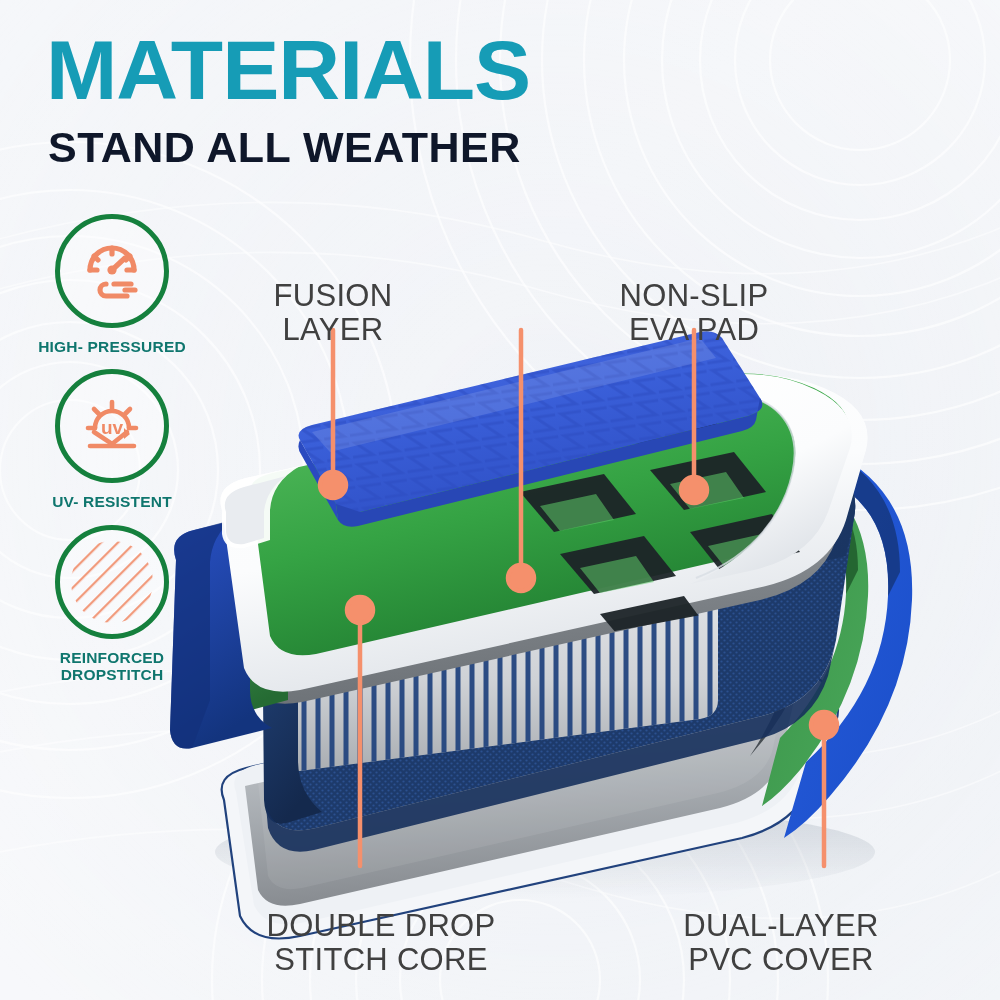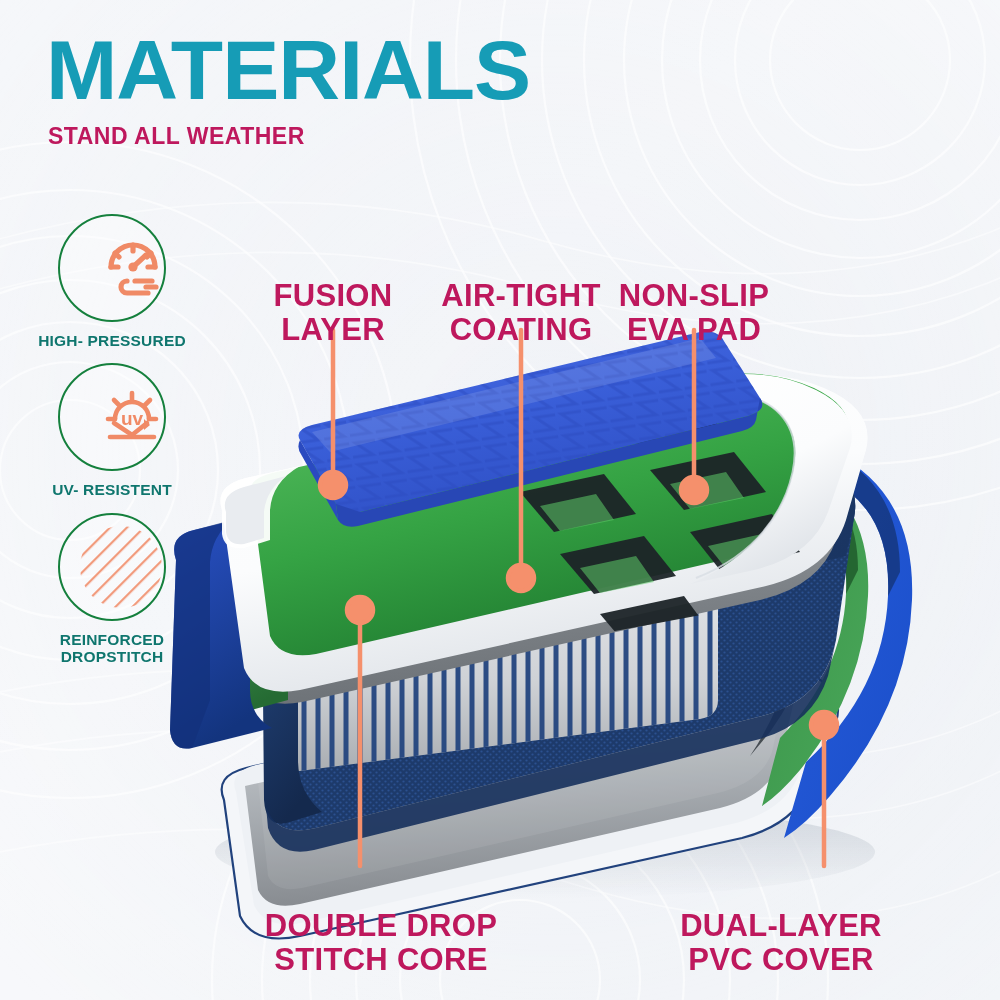--- a/index.html
+++ b/index.html
@@ -17,45 +17,45 @@
   
   .header{position:absolute;left:46px;top:32px;}
   .title{
     font-family:"Liberation Sans Narrow","Liberation Sans",sans-serif;
     font-weight:bold;font-size:84px;line-height:.92;letter-spacing:-1px;
     color:#169cb6;transform:scaleX(1.02);transform-origin:left center;
     margin:0;white-space:nowrap;
   }
   .subtitle{
     font-family:"Liberation Sans Narrow","Liberation Sans",sans-serif;
-    font-weight:bold;font-size:23px;letter-spacing:.5px;
-    color:#be185d;margin:14px 0 0 2px;white-space:nowrap;
+    font-weight:bold;font-size:43px;letter-spacing:.5px;
+    color:#0f172a;margin:14px 0 0 2px;white-space:nowrap;
   }
 
   
   .features{position:absolute;left:34px;top:214px;width:156px;}
   .feature{width:156px;margin-bottom:14px;text-align:center;}
   .fcircle{
     width:104px;height:104px;border-radius:50%;
-    border:2px solid #15803d;margin:0 auto;
-    display:flex;align-items:center;justify-content:flex-end;
+    border:5px solid #15803d;margin:0 auto;
+    display:flex;align-items:center;justify-content:center;
     background:rgba(255,255,255,.35);
   }
   .flabel{
     font-family:"Liberation Sans Narrow","Liberation Sans",sans-serif;
     font-weight:bold;font-size:15.5px;line-height:1.12;letter-spacing:.2px;
     color:#0f766e;margin-top:10px;text-transform:uppercase;
   }
 
   
   .callout{
     position:absolute;
     font-family:"Liberation Sans Narrow","Liberation Sans",sans-serif;
-    font-weight:bold;line-height:1.08;letter-spacing:.3px;
-    color:#be185d;text-align:center;text-transform:uppercase;
+    font-weight:normal;line-height:1.08;letter-spacing:.3px;
+    color:#404040;text-align:center;text-transform:uppercase;
     white-space:pre-line;
   }
   .callout.top{font-size:31px;}
   .callout.bottom{font-size:31px;}
 
   .art{position:absolute;left:0;top:0;width:1000px;height:1000px;}
 </style>
 </head>
 <body>
 
@@ -437,24 +437,20 @@
 DROPSTITCH</div>
     </div>
 
   </div>
 
   <div class="callout top" style="left:268px;top:246px;width:130px;">
     <span>FUSION
 LAYER</span>
   </div>
 
-  <div class="callout top" style="left:432px;top:246px;width:178px;">
-    <span>AIR-TIGHT
-COATING</span>
-  </div>
 
   <div class="callout bottom" style="left:256px;top:876px;width:250px;">
     <span>DOUBLE DROP
 STITCH CORE</span>
   </div>
 
   <div class="callout top" style="left:604px;top:246px;width:180px;">
     <span>NON-SLIP
 EVA PAD</span>
   </div>

